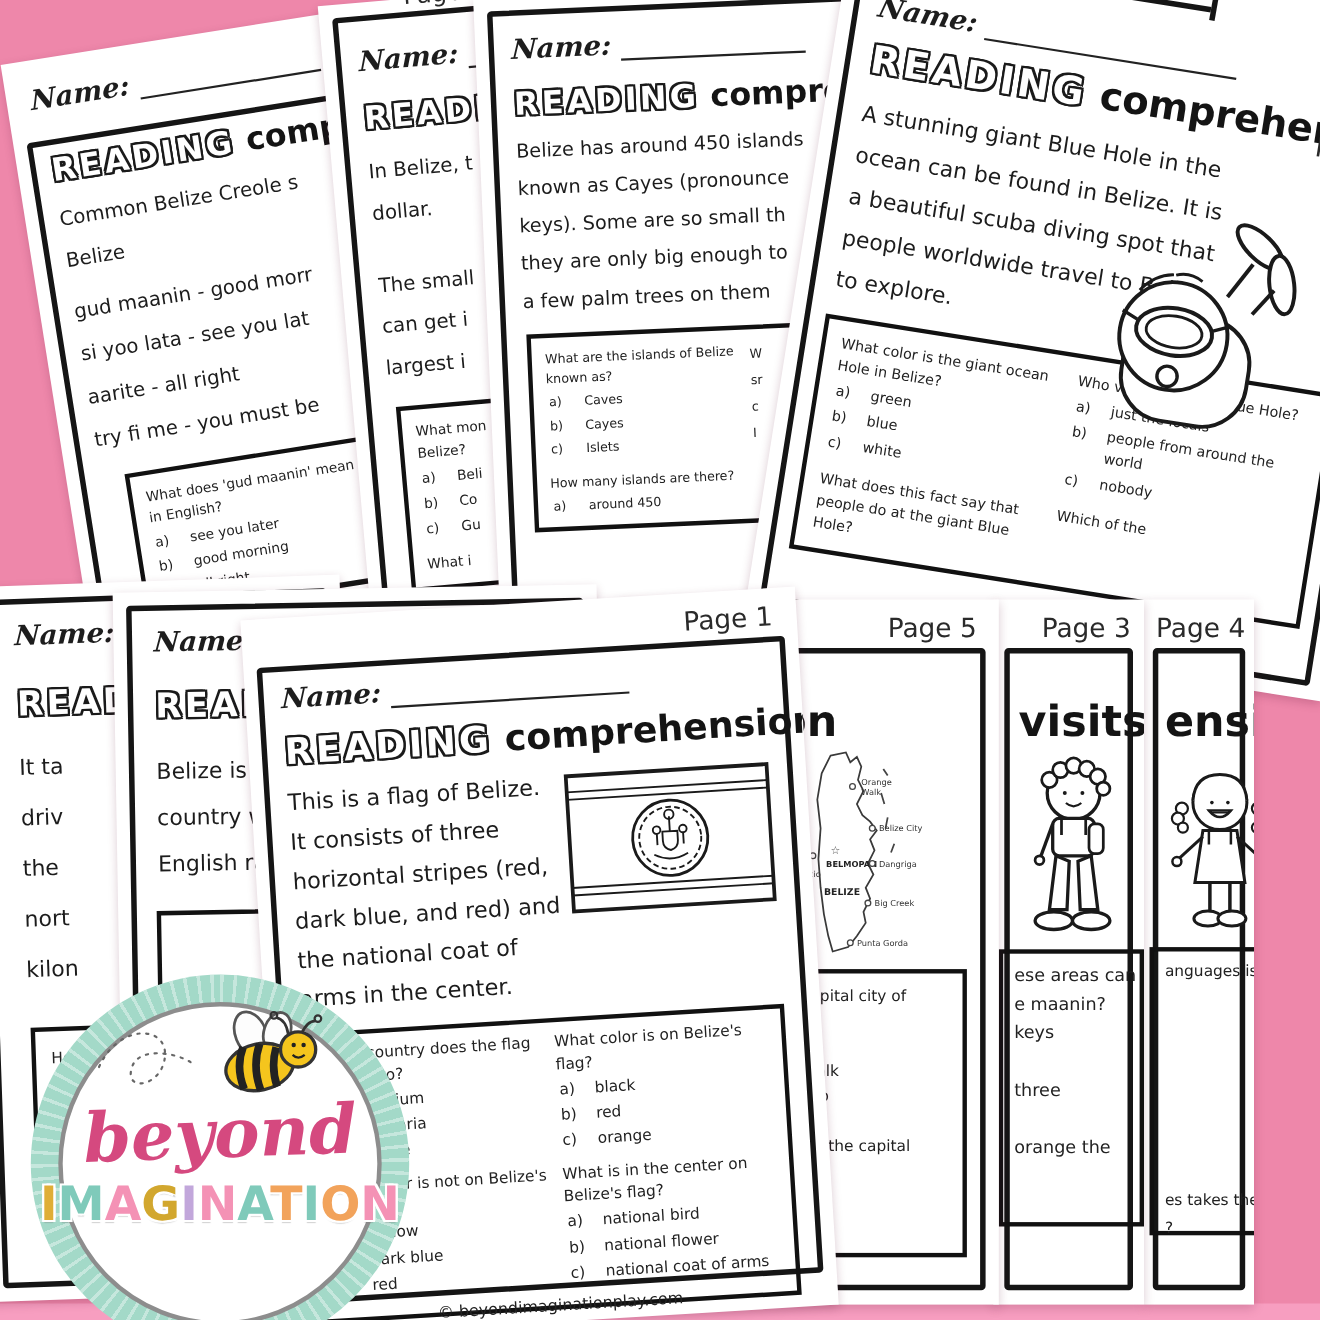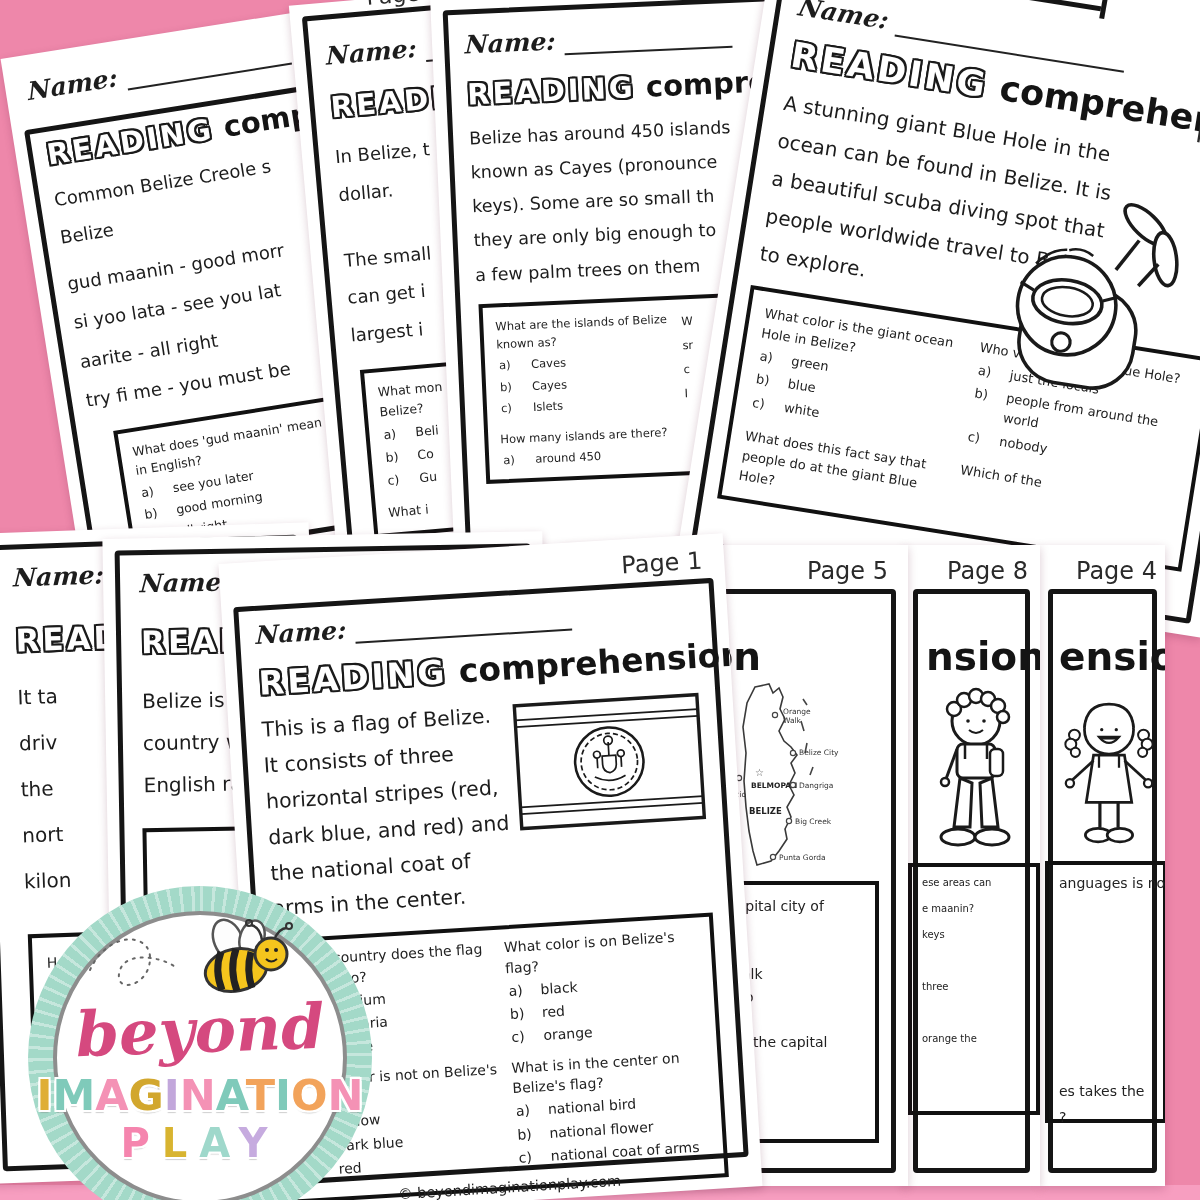--- a/index.html
+++ b/index.html
@@ -109,24 +109,24 @@
   .sH .titlefrag{margin:34px 0 0 -4px;font-size:39px}
   .sH .mapwrap{margin-top:2px;text-align:right;padding-right:2px}
   .sH .qbox{margin:6px 0 0 0;padding:10px 8px 10px 12px;font-size:14px;line-height:1.62;height:262px}
   .sH .fline{padding-left:108px;min-height:22.5px}
 
   .sI{left:903px;top:545px;width:137px;height:641px;z-index:9}
   .sI .pagelab{top:12px;right:12px}
   .sI .frame{left:10px;right:10px;top:44px;bottom:13px;padding:6px}
   .sI .titlefrag{margin:34px 0 0 2px;font-size:39px}
   .sI .kidsvg{display:block;margin:8px auto 0;width:100px;height:170px}
-  .sI .qbox{margin:6px 0 0 -16px;padding:10px 2px 10px 10px;font-size:10px;width:132px;height:252px}
+  .sI .qbox{margin:6px 0 0 -16px;padding:10px 2px 10px 10px;font-size:16px;width:132px;height:252px}
   .sI .fline{min-height:26px}
 
-  .sJ{left:1040px;top:545px;width:125px;height:641px;z-index:8}
+  .sJ{left:1040px;top:545px;width:100px;height:641px;z-index:8}
   .sJ .pagelab{top:12px;right:8px}
   .sJ .frame{left:8px;right:8px;top:44px;bottom:13px;padding:6px}
   .sJ .titlefrag{margin:34px 0 0 0;font-size:39px}
   .sJ .kidsvg{display:block;margin:6px auto 0;width:100px;height:172px}
   .sJ .qbox{margin:4px 0 0 -14px;padding:10px 2px 10px 10px;font-size:14px;width:122px;height:262px}
   .sJ .fline{min-height:26px}
 
   
   .sliver3{position:absolute;left:1105px;top:-48px;width:170px;height:82px;transform:rotate(10deg);
            background:#fff;border-left:5px solid #151515;z-index:6}
@@ -551,23 +551,23 @@
         <div class="fline">spell the capital</div>
         <div class="fline">?</div>
         <div class="fline">n</div>
         <div class="fline"></div>
         <div class="fline">n</div>
       </div>
     </div>
   </div>
 
   <div class="sheet sI">
-    <div class="pagelab">Page 8</div>
-    <div class="frame">
-      <div class="titlefrag">nsion</div>
+    <div class="pagelab">Page 3</div>
+    <div class="frame">
+      <div class="titlefrag">visits</div>
       <svg class="kidsvg" viewBox="0 0 100 170" fill="none" stroke="#1a1a1a">
         <circle cx="52" cy="34" r="24" fill="#fff" stroke-width="3"></circle>
         <g fill="#fff" stroke-width="2.5">
           <circle cx="30" cy="22" r="7"></circle>
             <circle cx="40" cy="13" r="7"></circle>
             <circle cx="52" cy="9" r="7"></circle>
           <circle cx="64" cy="12" r="7"></circle>
             <circle cx="74" cy="19" r="7"></circle>
             <circle cx="79" cy="30" r="6"></circle>
         </g>
@@ -656,18 +656,15 @@
       <path d="M143,40 q-7,18 1,38 M158,37 q-7,20 1,42 M173,40 q-5,18 1,36" stroke="#222" stroke-width="7"></path>
       <circle cx="193" cy="42" r="16" fill="#f5c51d" stroke="#333" stroke-width="3"></circle>
       <circle cx="189" cy="38" r="2" fill="#222"></circle>
       <circle cx="198" cy="38" r="2" fill="#222"></circle>
       <path d="M188,47 q5,5 11,0" stroke="#222" stroke-width="2"></path>
     </svg>
     <div class="logo-beyond" style="color: rgb(213, 73, 127);">beyond</div>
     <div class="logo-imag">
       <span style="color: rgb(223, 174, 54);">I</span><span style="color: rgb(127, 202, 186);">M</span><span style="color: rgb(244, 146, 181);">A</span><span style="color: rgb(210, 167, 46);">G</span><span style="color: rgb(194, 167, 219);">I</span><span style="color: rgb(244, 146, 181);">N</span><span style="color: rgb(127, 202, 186);">A</span><span style="color: rgb(242, 163, 91);">T</span><span style="color: rgb(127, 202, 186);">I</span><span style="color: rgb(242, 163, 91);">O</span><span style="color: rgb(244, 146, 181);">N</span>
     </div>
-    <div class="logo-play">
-      <span style="color: rgb(245, 133, 174);">P</span><span style="color: rgb(216, 180, 48);">L</span><span style="color: rgb(159, 216, 203);">A</span><span style="color: rgb(198, 171, 223);">Y</span>
-    </div>
   </div>
 
 </div>
 
 </body></html>

